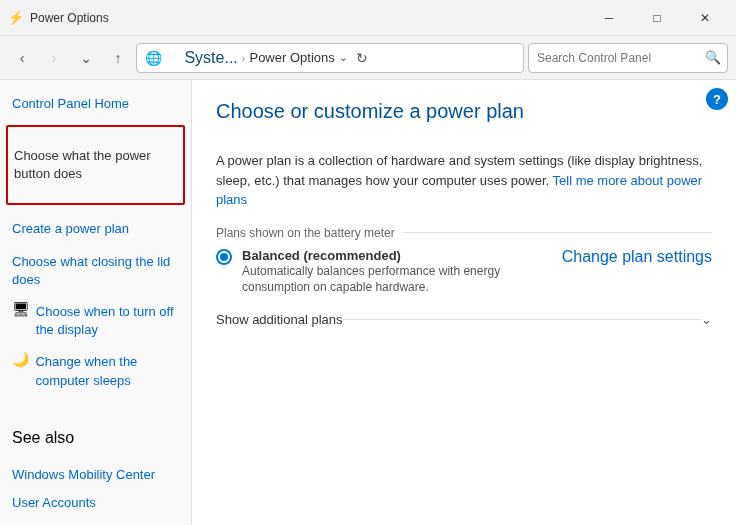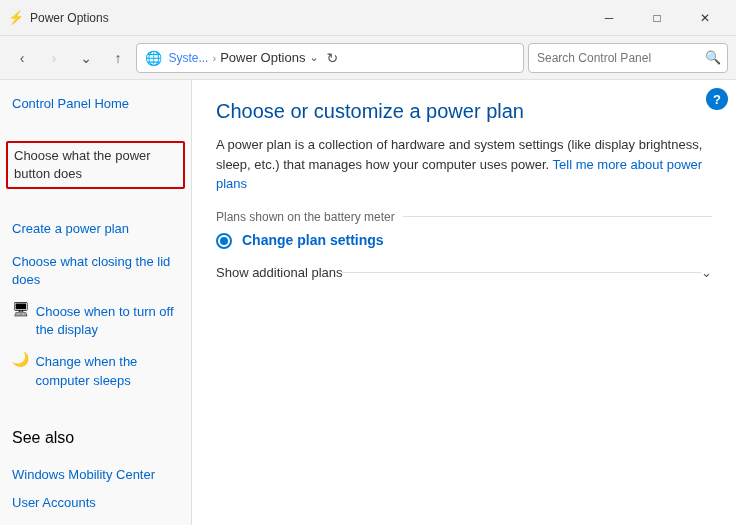--- a/index.html
+++ b/index.html
@@ -151,25 +151,25 @@
       font-size: 13px;
       color: #0066cc;
       cursor: pointer;
       padding: 3px 0;
       text-decoration: none;
       display: block;
       line-height: 1.4;
     }
     .sidebar-link.active-item {
       border: 2px solid #cc0000;
-      padding: 4px 6px;
+      padding: 20px 6px;
       color: #333;
       text-decoration: none;
       border-radius: 2px;
-      margin: 20px -6px;
+      margin: 4px -6px;
     }
     .sidebar-home {
       font-size: 13px;
       color: #333;
       margin-bottom: 10px;
       font-weight: normal;
     }
     .sidebar-divider {
       height: 1px;
       background: #e0e0e0;
@@ -212,21 +212,21 @@
       display: flex;
       align-items: center;
       justify-content: center;
       font-size: 13px;
       font-weight: bold;
       cursor: pointer;
     }
     .content-title {
       font-size: 20px;
       color: #0050a0;
-      margin-bottom: 12px;
+      margin-bottom: 28px;
       font-weight: 300;
     }
     .content-desc {
       font-size: 13px;
       color: #333;
       line-height: 1.5;
       margin-bottom: 4px;
     }
     .content-link {
       color: #0066cc;
@@ -281,24 +281,23 @@
       color: #333;
     }
     .plan-desc {
       font-size: 12px;
       color: #555;
       line-height: 1.4;
     }
     .change-plan-link {
       color: #0066cc;
       cursor: pointer;
-      font-size: 14px;
+      font-size: 16px;
       white-space: nowrap;
       text-decoration: none;
-      font-weight: bold;
     }
     .additional-plans-row {
       display: flex;
       align-items: center;
       gap: 0;
       margin-top: 16px;
       padding-top: 0;
     }
     .additional-plans-label {
       font-size: 13px;
@@ -330,21 +329,21 @@
   </div>
 </div>
 
 <div class="nav-bar">
   <button class="nav-btn">‹</button>
   <button class="nav-btn disabled">›</button>
   <button class="nav-btn">⌄</button>
   <button class="nav-btn">↑</button>
   <div class="address-bar">
     <span class="address-globe">🌐</span>
-    <span style="color:#3b82f6;font-size:12px;">Syste...</span>
+    <span style="color:#0c4a6e;font-size:16px;margin-left:16px;">Syste...</span>
     <span class="address-crumb-sep">›</span>
     <span style="font-size:13px;color:#333;">Power Options</span>
     <span class="address-dropdown">⌄</span>
     <span class="address-refresh">↻</span>
   </div>
   <div class="search-box">
     <input class="search-input" type="text" placeholder="Search Control Panel" style="">
     <span class="search-icon-btn">🔍</span>
   </div>
 </div>
@@ -385,20 +384,24 @@
       <a class="content-link">Tell me more about power plans</a>
     </p>
 
     <div class="section-label">
       <span>Plans shown on the battery meter</span>
       <div class="section-line"></div>
     </div>
 
     <div class="plan-item">
       <div class="radio-circle selected"></div>
+      <div class="plan-details">
+        <div class="plan-name">Balanced (recommended)</div>
+        <div class="plan-desc">Automatically balances performance with energy consumption on capable hardware.</div>
+      </div>
       <a class="change-plan-link">Change plan settings</a>
     </div>
 
     <div class="additional-plans-row">
       <span class="additional-plans-label">Show additional plans</span>
       <div class="additional-line"></div>
       <span class="chevron-down">⌄</span>
     </div>
   </div>
 

